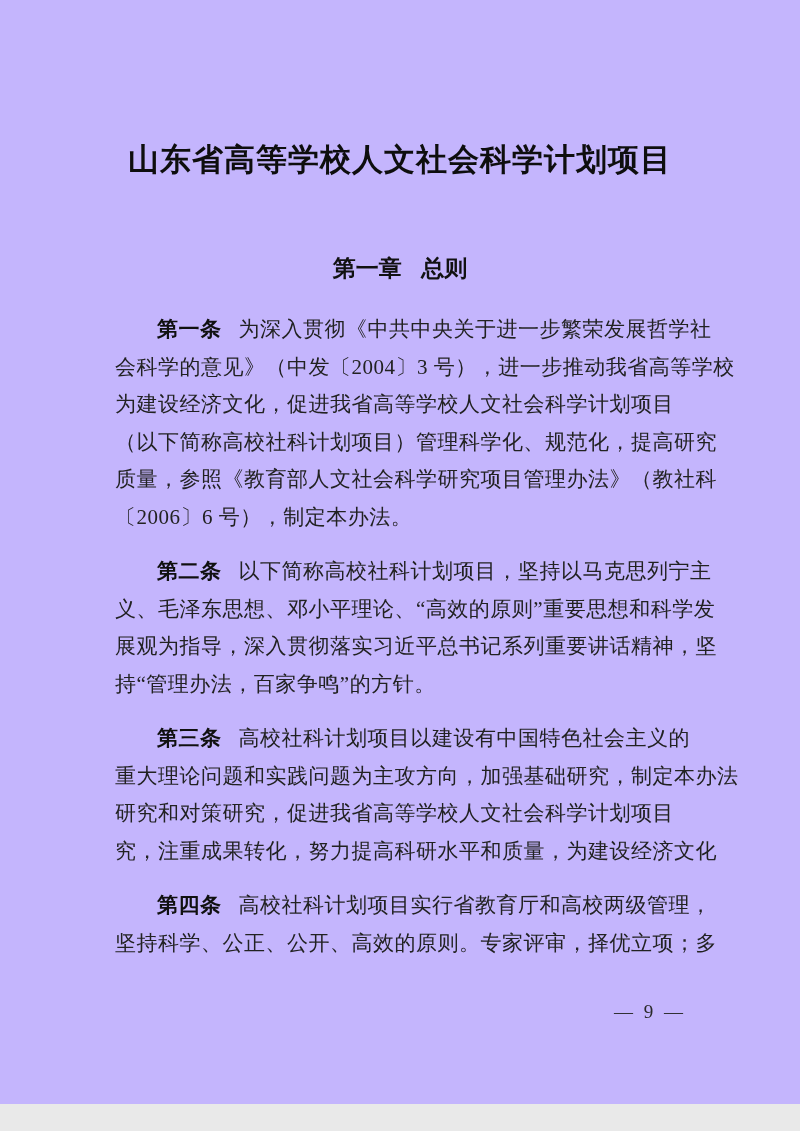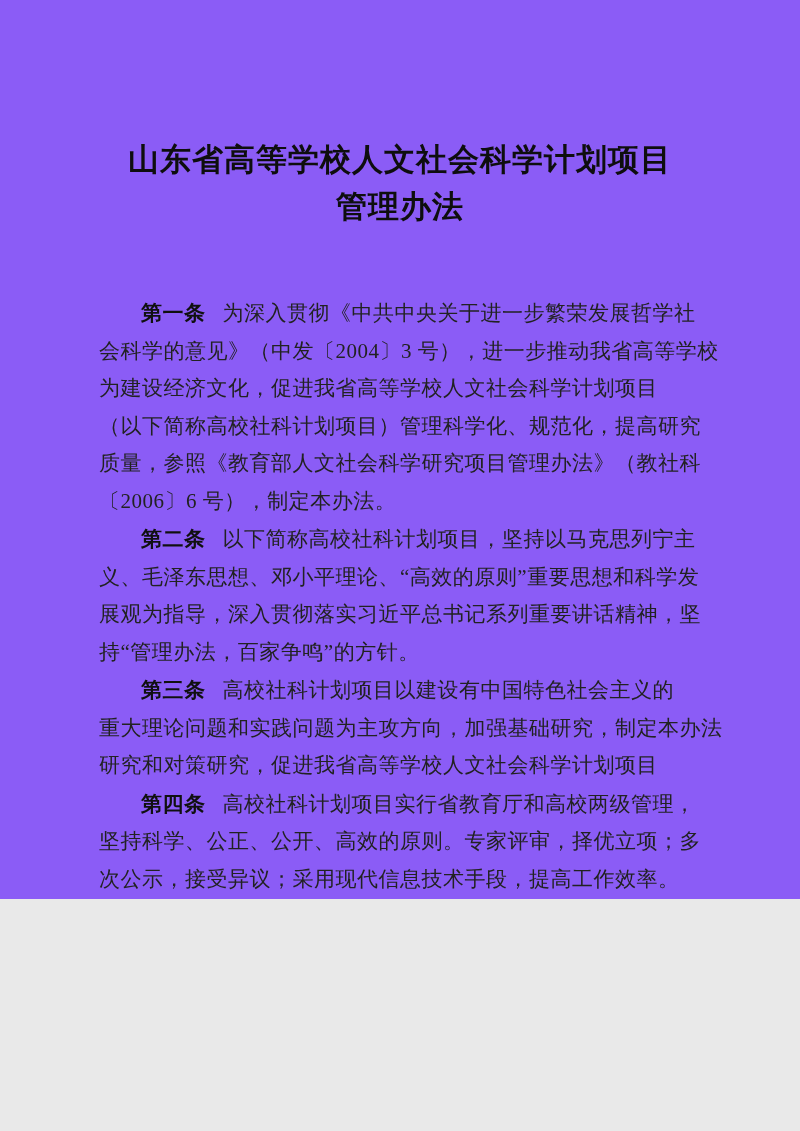--- a/index.html
+++ b/index.html
@@ -2,22 +2,22 @@
 <html><head>
 <meta charset="utf-8">
 <style>
   * { margin: 0; padding: 0; box-sizing: border-box; }
   html, body { background: #e9e9e9; }
   body { width: 800px; height: 1131px; }
 
   .page {
     position: relative;
     width: 800px;
-    height: 899px;
-    background: #8b5cf6;
+    height: 1104px;
+    background: #c4b5fd;
     overflow: hidden;
     font-family: "Liberation Serif", serif;
     color: #1e1e1e;
   }
 
   .doc-title {
     position: absolute;
     top: 136px;
     left: 0;
     width: 100%;
@@ -47,21 +47,21 @@
   .body-text {
     position: absolute;
     top: 294px;
     left: 99px;
     width: 606px;
     font-size: 21px;
     line-height: 37.5px;
     letter-spacing: 0.5px;
     color: #222;
   }
-  .para { margin: 0; }
+  .para { margin: 16px; }
   .line { display: block; white-space: nowrap; }
   .first-line { padding-left: 42px; }
   .art-label {
     font-weight: bold;
     font-family: "Liberation Sans", sans-serif;
     color: #101010;
     margin-right: 17px;
   }
 
   .page-number {
@@ -75,23 +75,25 @@
     color: #2a2a2a;
   }
 </style>
 </head>
 <body>
 
 <div class="page">
 
   <h1 class="doc-title">
     <span class="title-line">山东省高等学校人文社会科学计划项目</span>
-    <span class="title-line">管理办法</span>
   </h1>
 
+  <h2 class="chapter-heading">
+    <span class="chapter-label">第一章</span><span class="chapter-title">总则</span>
+  </h2>
 
   <div class="body-text">
 
     <p class="para">
       <span class="line first-line"><b class="art-label">第一条</b><span>为深入贯彻《中共中央关于进一步繁荣发展哲学社</span></span>
       <span class="line">会科学的意见》（中发〔2004〕3 号），进一步推动我省高等学校</span>
       <span class="line">为建设经济文化，促进我省高等学校人文社会科学计划项目</span>
       <span class="line">（以下简称高校社科计划项目）管理科学化、规范化，提高研究</span>
       <span class="line">质量，参照《教育部人文社会科学研究项目管理办法》（教社科</span>
       <span class="line">〔2006〕6 号），制定本办法。</span>
@@ -101,25 +103,25 @@
       <span class="line first-line"><b class="art-label">第二条</b><span>以下简称高校社科计划项目，坚持以马克思列宁主</span></span>
       <span class="line">义、毛泽东思想、邓小平理论、“高效的原则”重要思想和科学发</span>
       <span class="line">展观为指导，深入贯彻落实习近平总书记系列重要讲话精神，坚</span>
       <span class="line">持“管理办法，百家争鸣”的方针。</span>
     </p>
 
     <p class="para">
       <span class="line first-line"><b class="art-label">第三条</b><span>高校社科计划项目以建设有中国特色社会主义的</span></span>
       <span class="line">重大理论问题和实践问题为主攻方向，加强基础研究，制定本办法</span>
       <span class="line">研究和对策研究，促进我省高等学校人文社会科学计划项目</span>
+      <span class="line">究，注重成果转化，努力提高科研水平和质量，为建设经济文化</span>
     </p>
 
     <p class="para">
       <span class="line first-line"><b class="art-label">第四条</b><span>高校社科计划项目实行省教育厅和高校两级管理，</span></span>
       <span class="line">坚持科学、公正、公开、高效的原则。专家评审，择优立项；多</span>
-      <span class="line">次公示，接受异议；采用现代信息技术手段，提高工作效率。</span>
     </p>
 
   </div>
 
   <div class="page-number">— 9 —</div>
 
 </div>
 
 </body></html>

